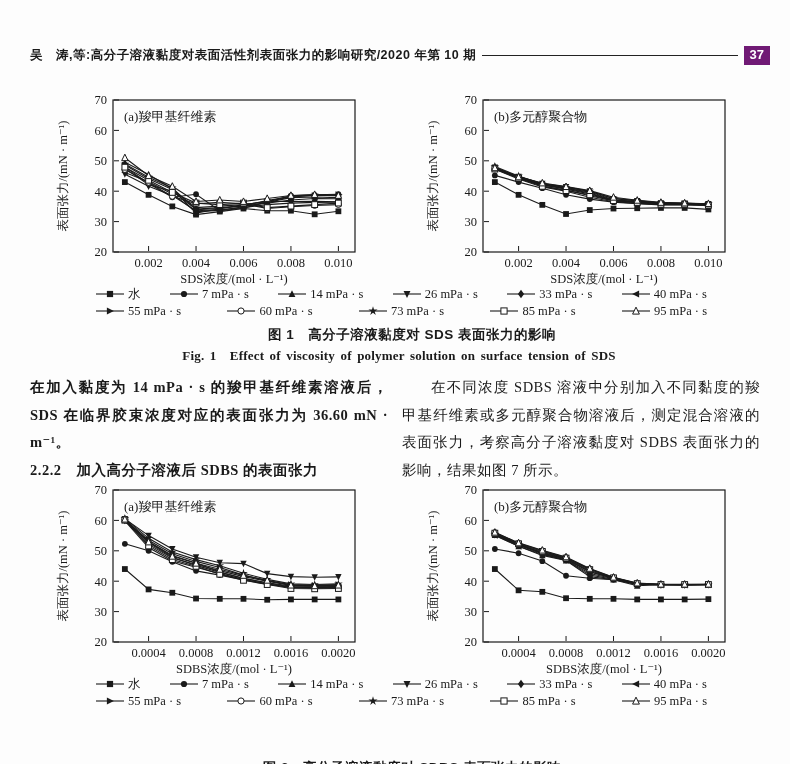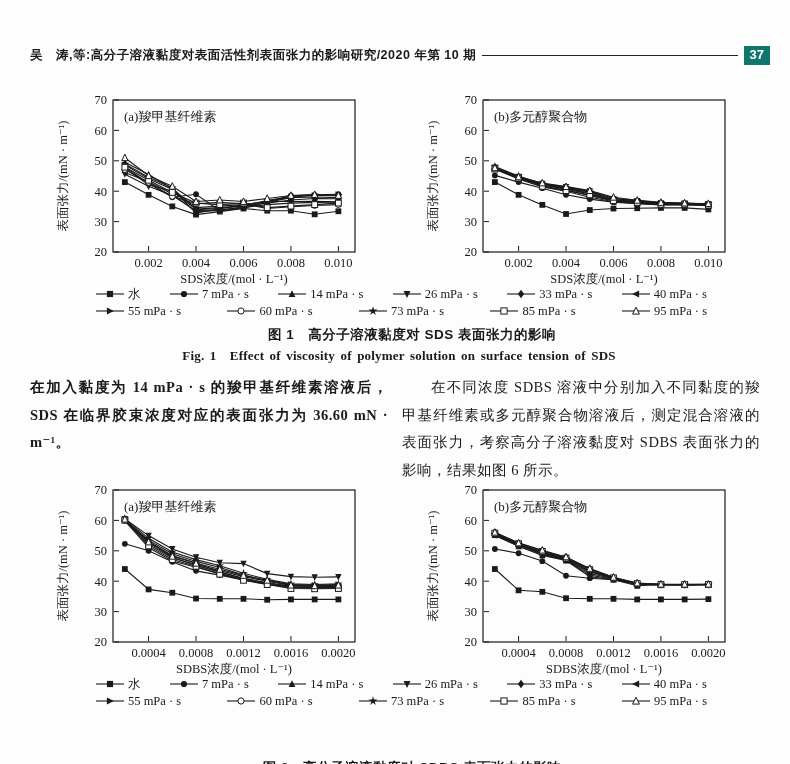--- a/index.html
+++ b/index.html
@@ -2,21 +2,21 @@
 <html><head>
 <meta charset="utf-8">
 <style>
   html,body{margin:0;padding:0;}
   .page{position:relative;width:790px;height:764px;background:#fdfdfd;color:#1a1a1a;
         font-family:"Liberation Serif","DejaVu Serif",serif;overflow:hidden;}
   .header{position:absolute;left:30px;right:20px;top:46px;display:flex;align-items:center;gap:6px;}
   .header-title{font-family:"Liberation Sans","DejaVu Sans",sans-serif;font-weight:bold;
         font-size:12.5px;white-space:nowrap;letter-spacing:.5px;}
   .header-rule{flex:1;border-top:1.6px solid #222;margin-top:1px;}
-  .page-badge{background:#0f766e;color:#fff;font-family:"Liberation Sans","DejaVu Sans",sans-serif;
+  .page-badge{background:#701a75;color:#fff;font-family:"Liberation Sans","DejaVu Sans",sans-serif;
         font-weight:bold;font-size:13px;padding:1px 6px 2px;line-height:1.2;}
   .chart{position:absolute;width:365px;height:202px;}
   .chart svg text{font-family:"Liberation Serif","DejaVu Serif",serif;fill:#1a1a1a;}
   #chart-1a{left:25px;top:86px;}
   #chart-1b{left:395px;top:86px;}
   #chart-2a{left:25px;top:476px;}
   #chart-2b{left:395px;top:476px;}
   .legend{position:absolute;left:95px;width:612px;display:flex;flex-direction:column;gap:3px;}
   #legend-1{top:287px;}
   #legend-2{top:677px;}
@@ -427,23 +427,24 @@
           <span>95 mPa · s</span>
         </span>
       </div>
     </div>
 
   <div class="cap-zh" id="cap1-zh">图 1　高分子溶液黏度对 SDS 表面张力的影响</div>
   <div class="cap-en" id="cap1-en">Fig. 1　Effect of viscosity of polymer solution on surface tension of SDS</div>
 
   <div class="col" id="col-left">
     <p>在加入黏度为 14 mPa · s 的羧甲基纤维素溶液后，SDS 在临界胶束浓度对应的表面张力为 36.60 mN · m⁻¹。</p>
+    <p>2.2.2　加入高分子溶液后 SDBS 的表面张力</p>
   </div>
   <div class="col" id="col-right">
-    <p>在不同浓度 SDBS 溶液中分别加入不同黏度的羧甲基纤维素或多元醇聚合物溶液后，测定混合溶液的表面张力，考察高分子溶液黏度对 SDBS 表面张力的影响，结果如图 6 所示。</p>
+    <p>在不同浓度 SDBS 溶液中分别加入不同黏度的羧甲基纤维素或多元醇聚合物溶液后，测定混合溶液的表面张力，考察高分子溶液黏度对 SDBS 表面张力的影响，结果如图 7 所示。</p>
   </div>
 
   <div class="chart" id="chart-2a"><svg width="365" height="202" viewBox="0 0 365 202">
         <rect x="88" y="14" width="242" height="152" fill="none" stroke="#1a1a1a" stroke-width="1.2"></rect>
         <line x1="89" y1="166" x2="94" y2="166" stroke="#1a1a1a" stroke-width="1"></line>
         <text x="82" y="170.3" text-anchor="end" font-size="12.5">20</text>
         <line x1="89" y1="135.6" x2="94" y2="135.6" stroke="#1a1a1a" stroke-width="1"></line>
         <text x="82" y="139.9" text-anchor="end" font-size="12.5">30</text>
         <line x1="89" y1="105.19999999999999" x2="94" y2="105.19999999999999" stroke="#1a1a1a" stroke-width="1"></line>
         <text x="82" y="109.49999999999999" text-anchor="end" font-size="12.5">40</text>

